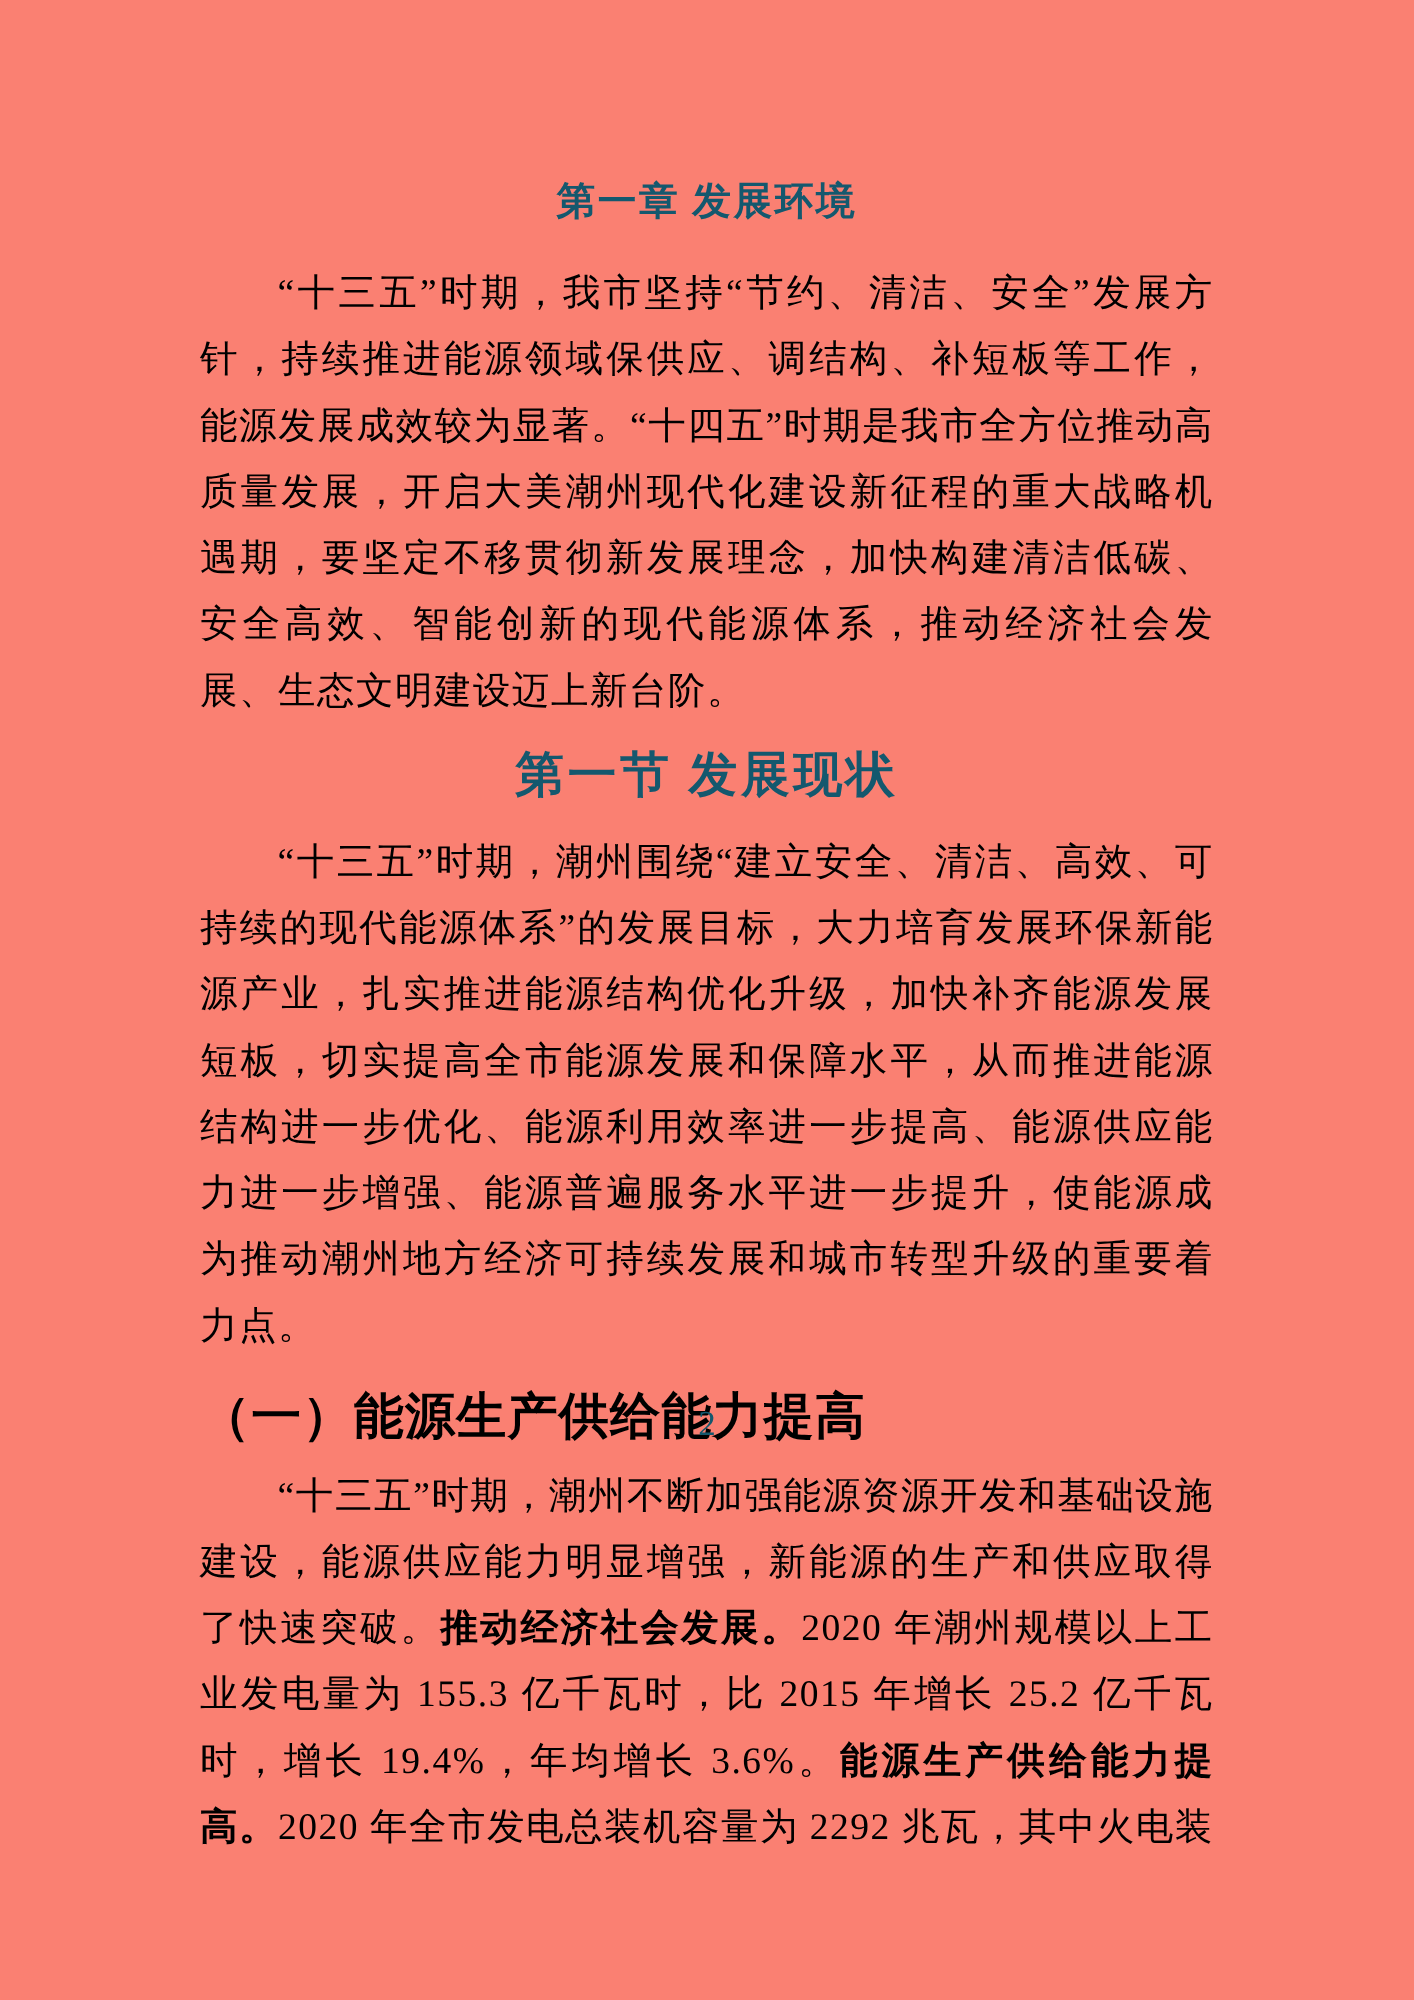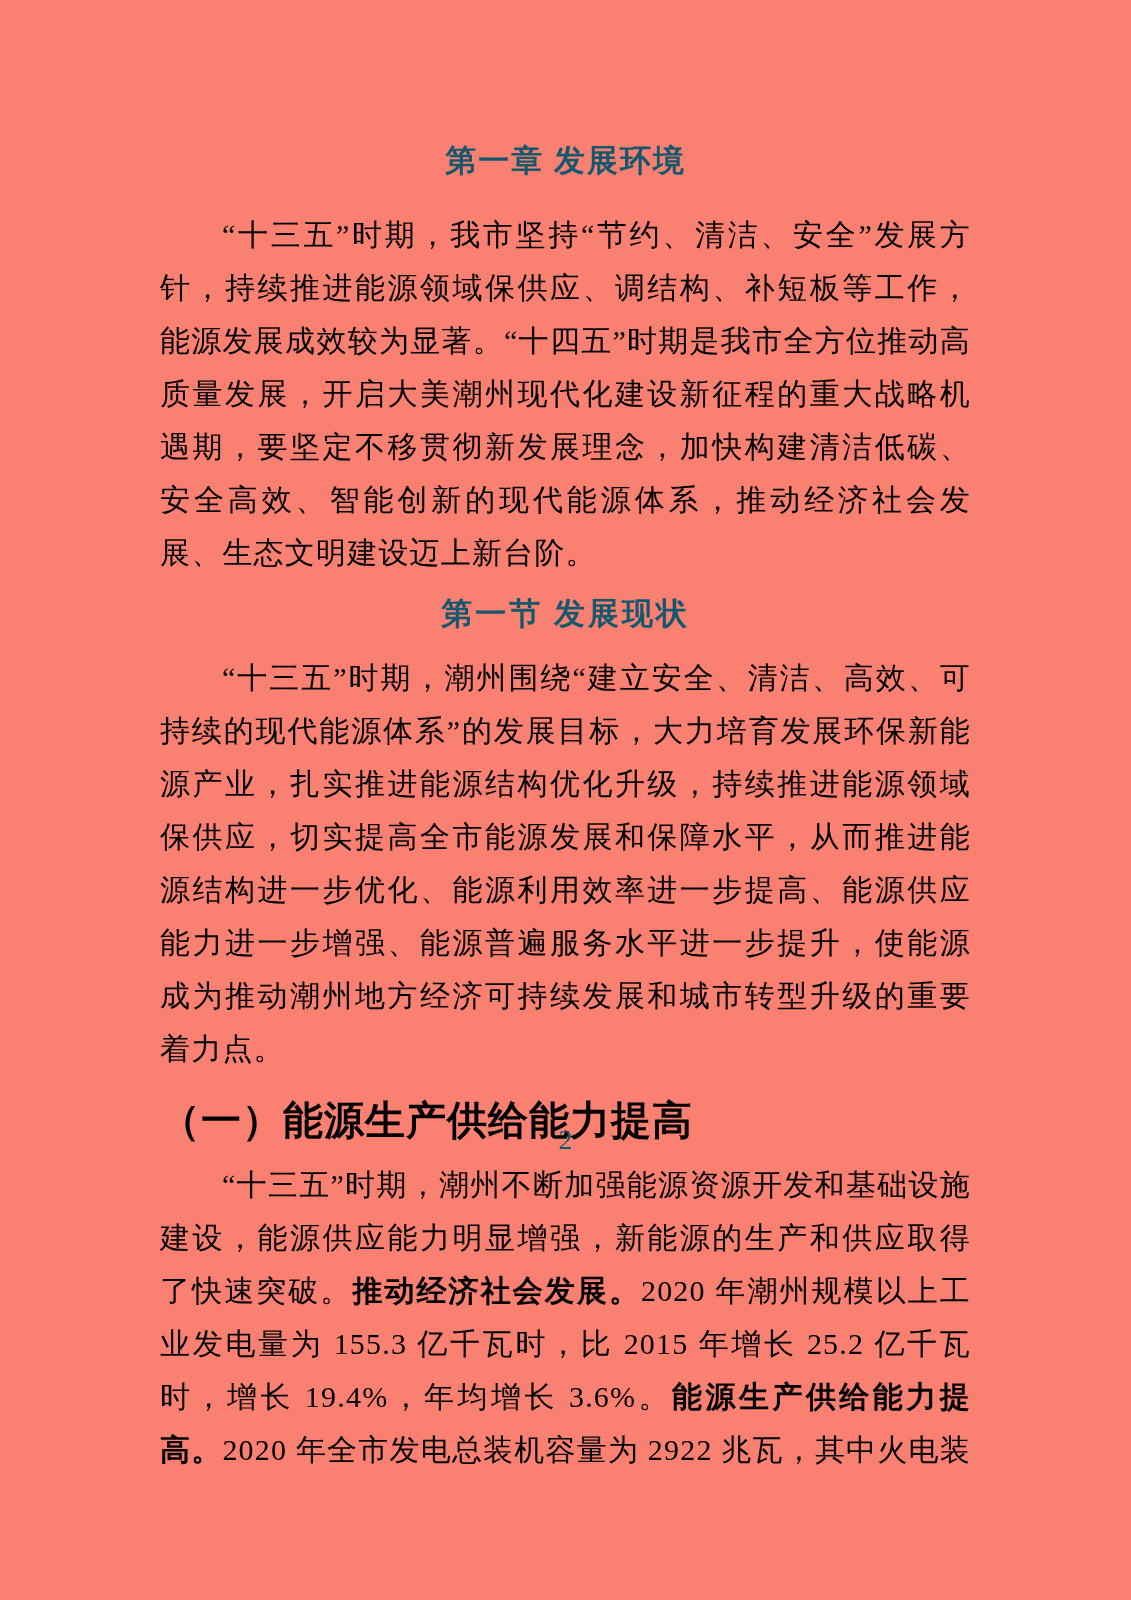--- a/index.html
+++ b/index.html
@@ -27,21 +27,21 @@
   .chapter-title {
     text-align: center;
     font-size: 31px;
     font-weight: bold;
     letter-spacing: 2px;
     margin: 0 0 26px 0;
     color: #14586e;
   }
   .section-title {
     text-align: center;
-    font-size: 31px;
+    font-size: 39px;
     font-weight: bold;
     letter-spacing: 3px;
     margin: 14px 0 16px 0;
     color: #14586e;
   }
   .sub-title {
     font-size: 40px;
     font-weight: bold;
     letter-spacing: 1px;
     margin: 18px 0 10px 0;
@@ -75,23 +75,23 @@
 <body>
 
 <div class="page">
 
   <h1 class="chapter-title">第一章  发展环境</h1>
 
   <p class="body-text">“十三五”时期，我市坚持“节约、清洁、安全”发展方针，持续推进能源领域保供应、调结构、补短板等工作，能源发展成效较为显著。“十四五”时期是我市全方位推动高质量发展，开启大美潮州现代化建设新征程的重大战略机遇期，要坚定不移贯彻新发展理念，加快构建清洁低碳、安全高效、智能创新的现代能源体系，推动经济社会发展、生态文明建设迈上新台阶。</p>
 
   <h2 class="section-title">第一节   发展现状</h2>
 
-  <p class="body-text">“十三五”时期，潮州围绕“建立安全、清洁、高效、可持续的现代能源体系”的发展目标，大力培育发展环保新能源产业，扎实推进能源结构优化升级，持续推进能源领域保供应，切实提高全市能源发展和保障水平，从而推进能源结构进一步优化、能源利用效率进一步提高、能源供应能力进一步增强、能源普遍服务水平进一步提升，使能源成为推动潮州地方经济可持续发展和城市转型升级的重要着力点。</p>
+  <p class="body-text">“十三五”时期，潮州围绕“建立安全、清洁、高效、可持续的现代能源体系”的发展目标，大力培育发展环保新能源产业，扎实推进能源结构优化升级，加快补齐能源发展短板，切实提高全市能源发展和保障水平，从而推进能源结构进一步优化、能源利用效率进一步提高、能源供应能力进一步增强、能源普遍服务水平进一步提升，使能源成为推动潮州地方经济可持续发展和城市转型升级的重要着力点。</p>
 
   <h3 class="sub-title">（一）能源生产供给能力提高</h3>
 
   <p class="body-text">
-    <span>“十三五”时期，潮州不断加强能源资源开发和基础设施建设，能源供应能力明显增强，新能源的生产和供应取得了快速突破。</span><b>推动经济社会发展。</b><span>2020 年潮州规模以上工业发电量为 155.3 亿千瓦时，比 2015 年增长 25.2 亿千瓦时，增长 19.4%，年均增长 3.6%。</span><b>能源生产供给能力提高。</b><span>2020 年全市发电总装机容量为 2922 兆瓦，其中火电装</span>
+    <span>“十三五”时期，潮州不断加强能源资源开发和基础设施建设，能源供应能力明显增强，新能源的生产和供应取得了快速突破。</span><b>推动经济社会发展。</b><span>2020 年潮州规模以上工业发电量为 155.3 亿千瓦时，比 2015 年增长 25.2 亿千瓦时，增长 19.4%，年均增长 3.6%。</span><b>能源生产供给能力提高。</b><span>2020 年全市发电总装机容量为 2292 兆瓦，其中火电装</span>
   </p>
 
   <div class="page-number">2</div>
 
 </div>
 
 </body></html>

